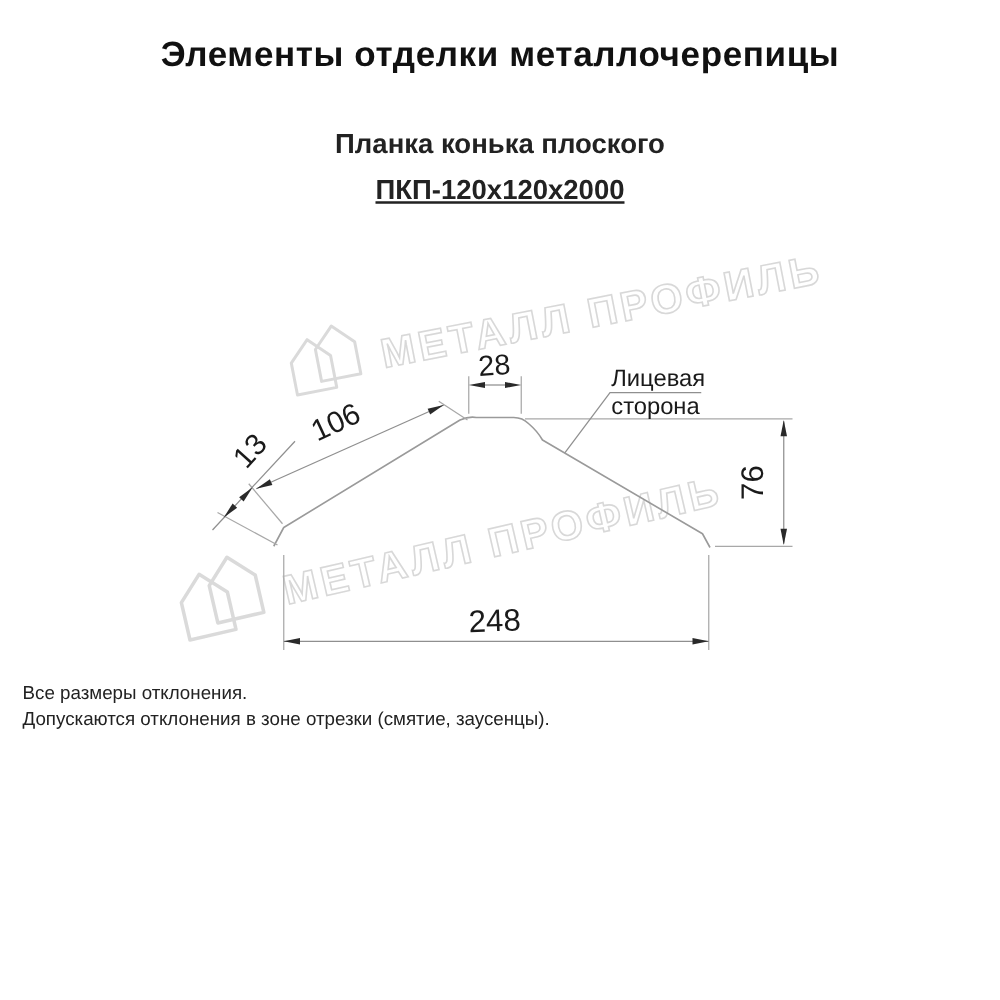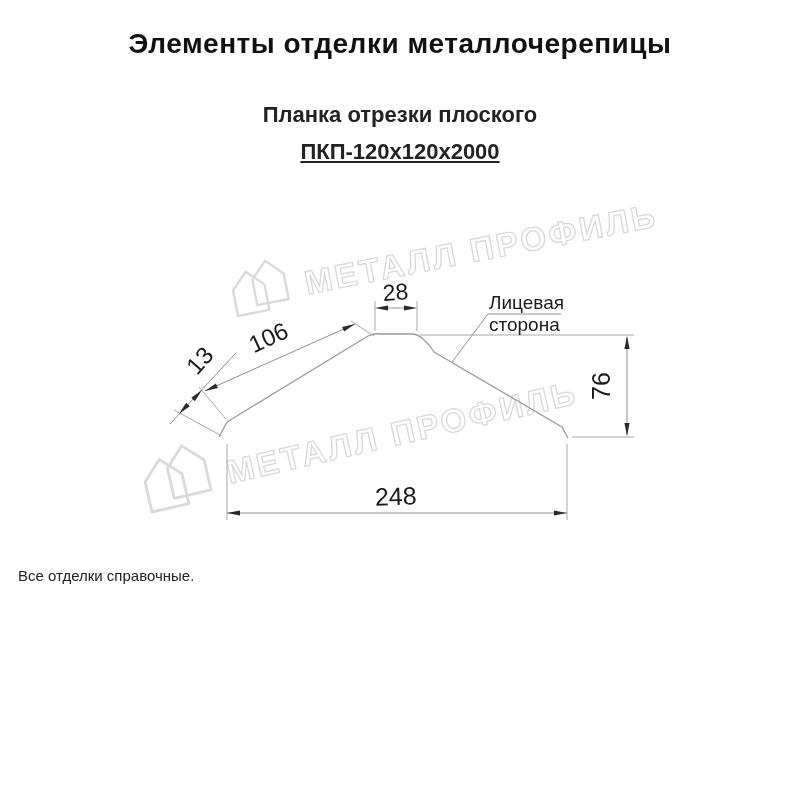--- a/index.html
+++ b/index.html
@@ -41,21 +41,21 @@
   }
   .wmlogo{fill:none;stroke:#d4d4d4;stroke-width:2.4;stroke-linejoin:round;}
 </style>
 </head>
 <body>
 
 <div class="page">
 
   <div class="titles">
     <div class="main-title">Элементы отделки металлочерепицы</div>
-    <div class="sub-title">Планка отрезки плоского</div>
+    <div class="sub-title">Планка конька плоского</div>
     <div class="model-title">ПКП-120х120х2000</div>
   </div>
 
   <svg class="drawing" width="800" height="800" viewBox="0 0 800 800">
 
     <g class="wm" transform="translate(238,316) rotate(-11)">
       <path class="wmlogo" d="M0,0 L0,-26 L16,-42 L32,-26 L32,0 Z"></path>
       <path class="wmlogo" d="M21,-7 L21,-33 L37,-49 L53,-33 L53,-7 Z"></path>
       <text class="wmtxt" x="72" y="-8">МЕТАЛЛ ПРОФИЛЬ</text>
     </g>
@@ -116,16 +116,17 @@
     </g>
 
     <g>
       <polyline class="dline" points="452,362 488,314 561,314"></polyline>
       <text class="dimtxt" x="489" y="309" font-size="19">Лицевая</text>
       <text class="dimtxt" x="489" y="331" font-size="19">сторона</text>
     </g>
   </svg>
 
   <div class="footer">
-    <div>Все отделки справочные.</div>
+    <div>Все размеры отклонения.</div>
+    <div>Допускаются отклонения в зоне отрезки (смятие, заусенцы).</div>
   </div>
 
 </div>
 
 </body></html>

